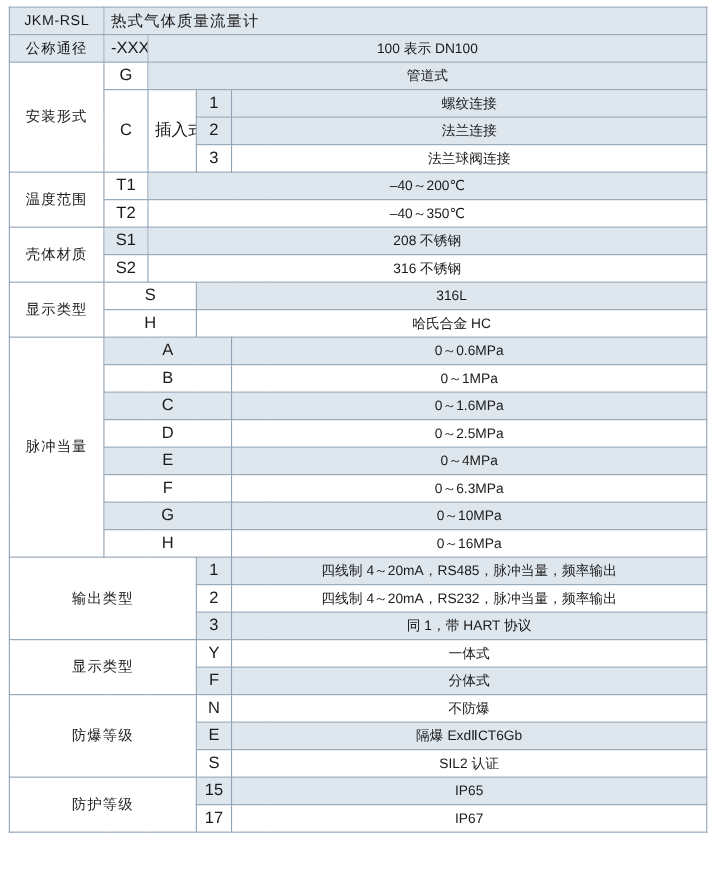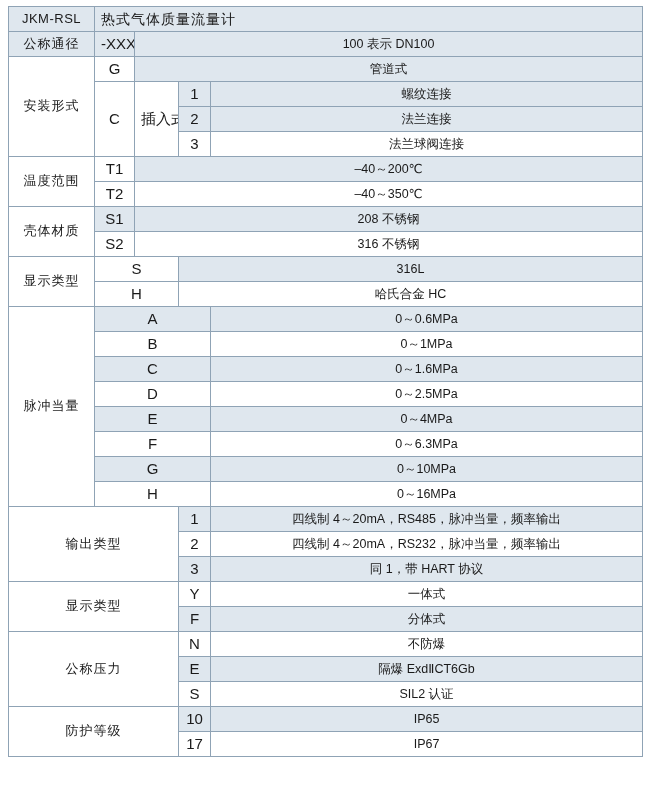--- a/index.html
+++ b/index.html
@@ -173,36 +173,36 @@
       <td class="plain label" rowspan="2" colspan="3">显示类型</td>
       <td class="plain code">Y</td>
       <td class="plain val" colspan="2">一体式</td>
     </tr>
     <tr>
       <td class="shade code">F</td>
       <td class="shade val" colspan="2">分体式</td>
     </tr>
 
     <tr>
-      <td class="plain label" rowspan="3" colspan="3">公称压力</td>
+      <td class="plain label" rowspan="3" colspan="3">防爆等级</td>
       <td class="plain code">N</td>
       <td class="plain val" colspan="2">不防爆</td>
     </tr>
     <tr>
       <td class="shade code">E</td>
       <td class="shade val" colspan="2">隔爆 ExdⅡCT6Gb</td>
     </tr>
     <tr>
       <td class="plain code">S</td>
       <td class="plain val" colspan="2">SIL2 认证</td>
     </tr>
 
     <tr>
       <td class="plain label" rowspan="2" colspan="3">防护等级</td>
-      <td class="shade code">10</td>
+      <td class="shade code">15</td>
       <td class="shade val" colspan="2">IP65</td>
     </tr>
     <tr>
       <td class="plain code">17</td>
       <td class="plain val" colspan="2">IP67</td>
     </tr>
 
   </tbody>
     </table>
 </div>

